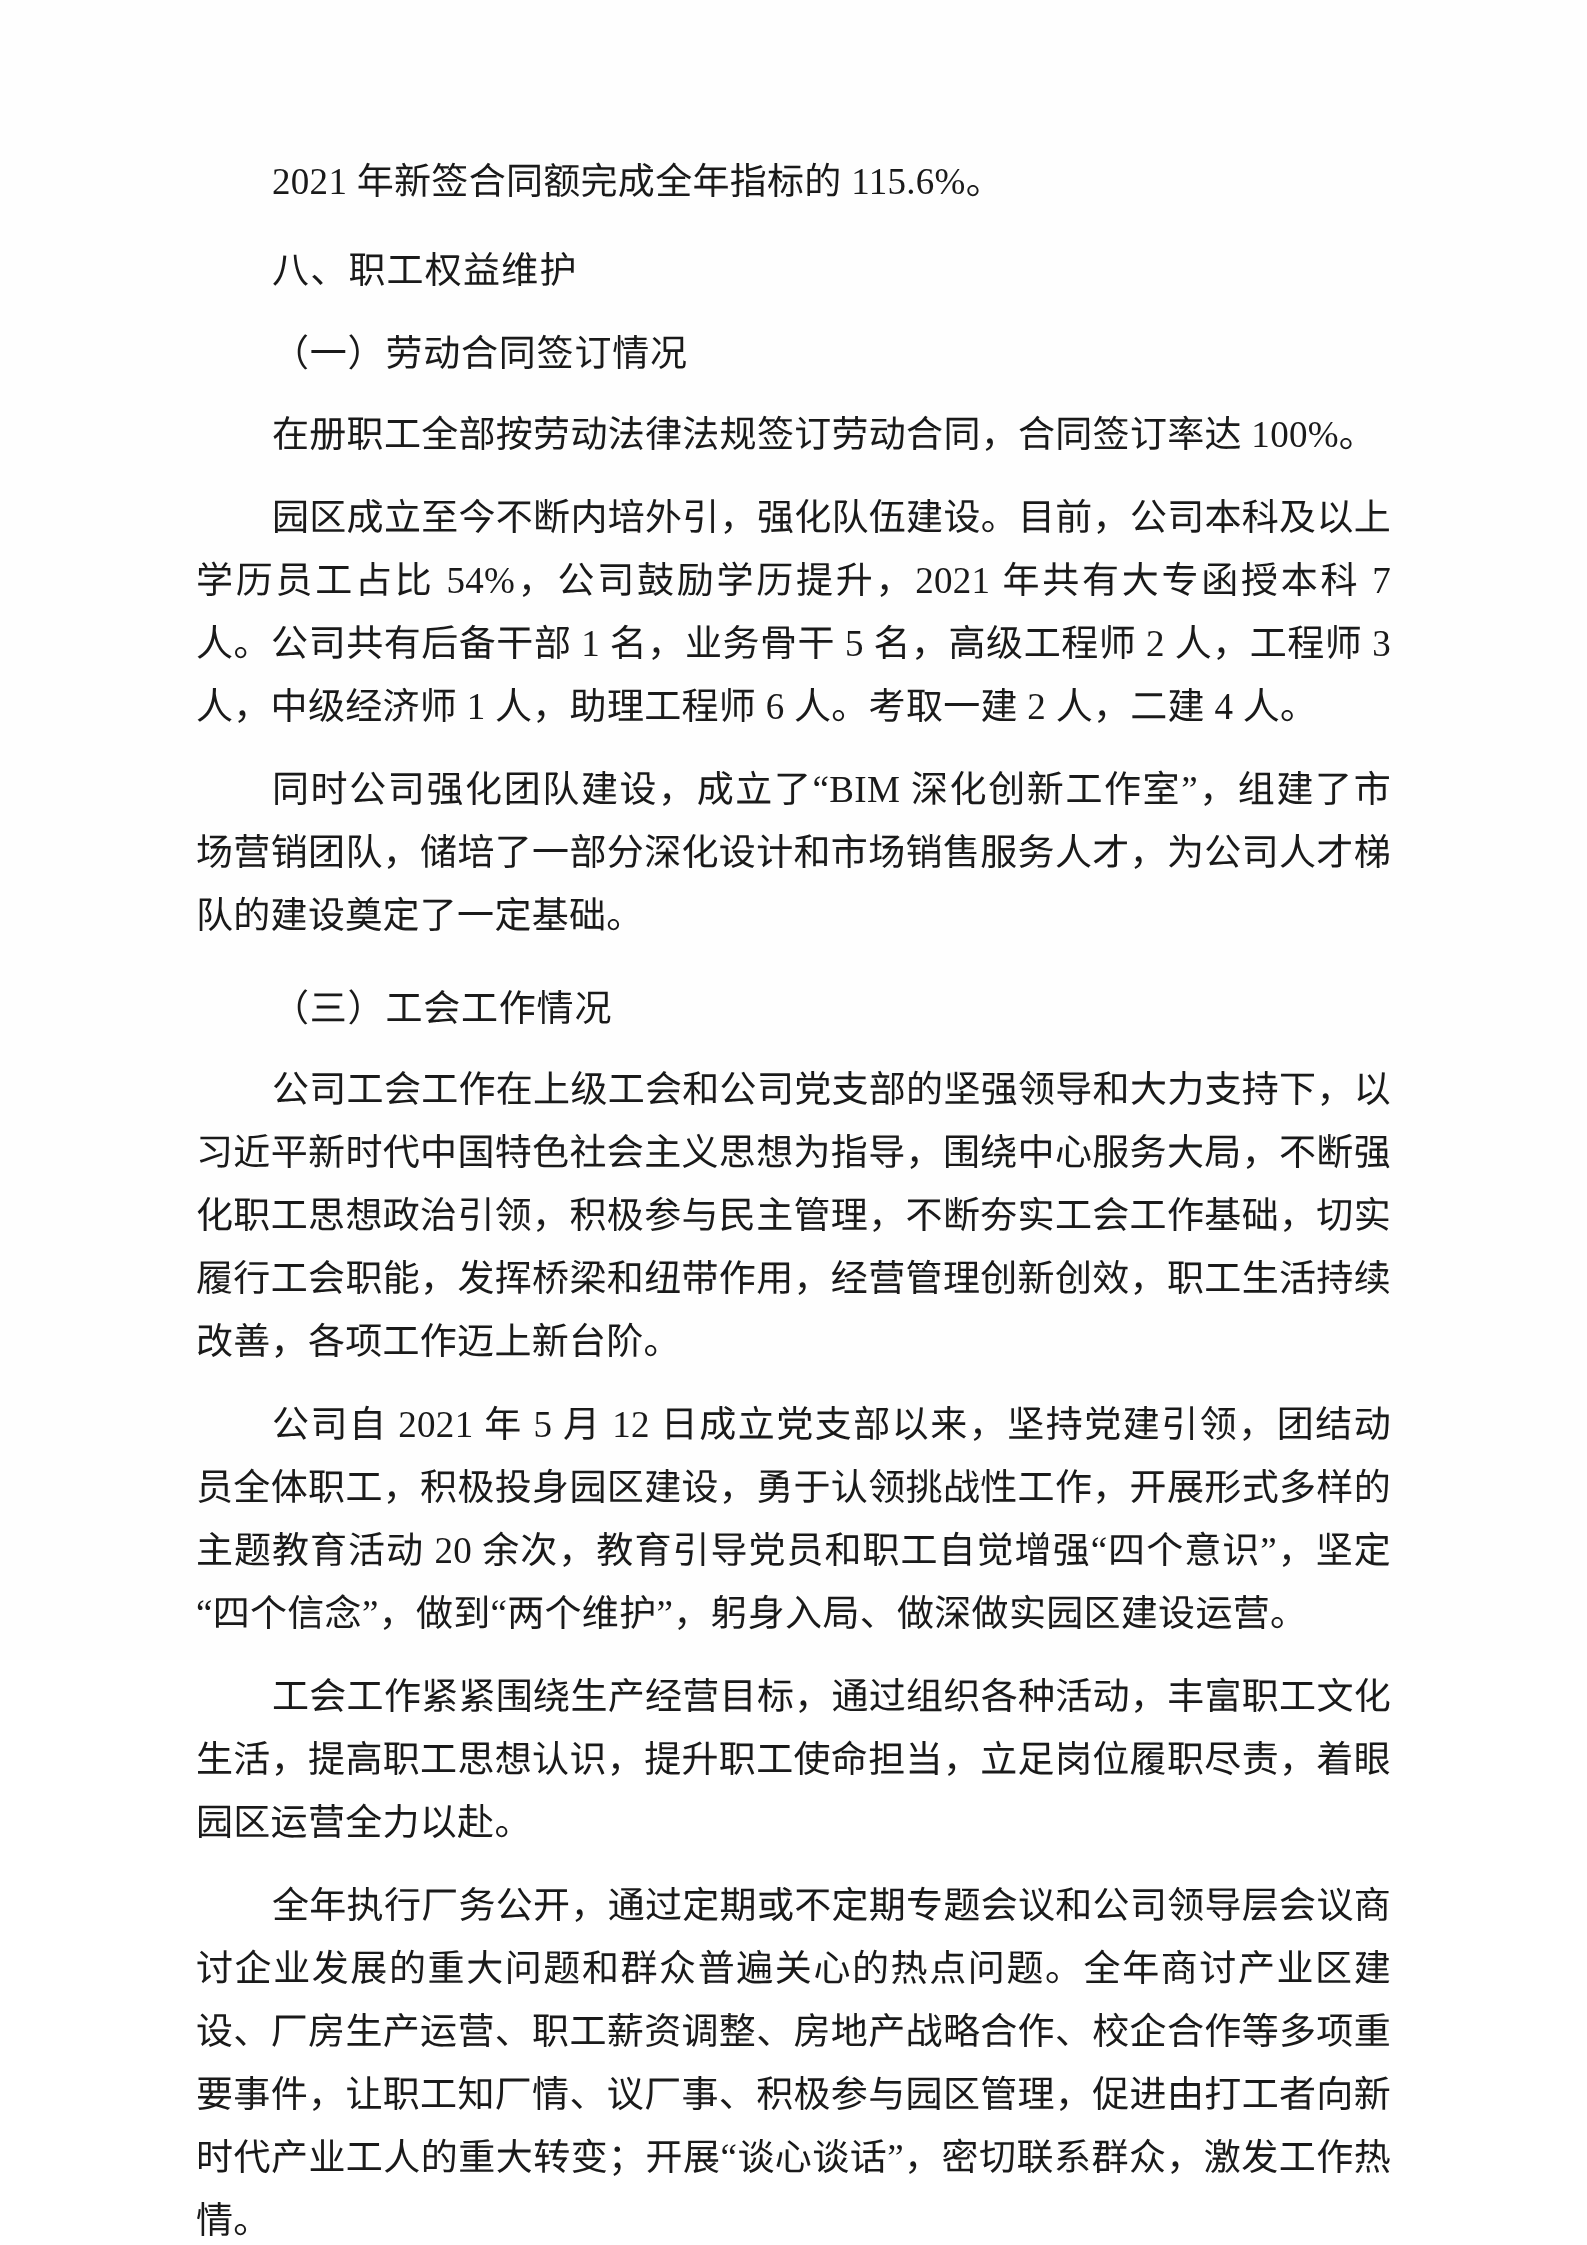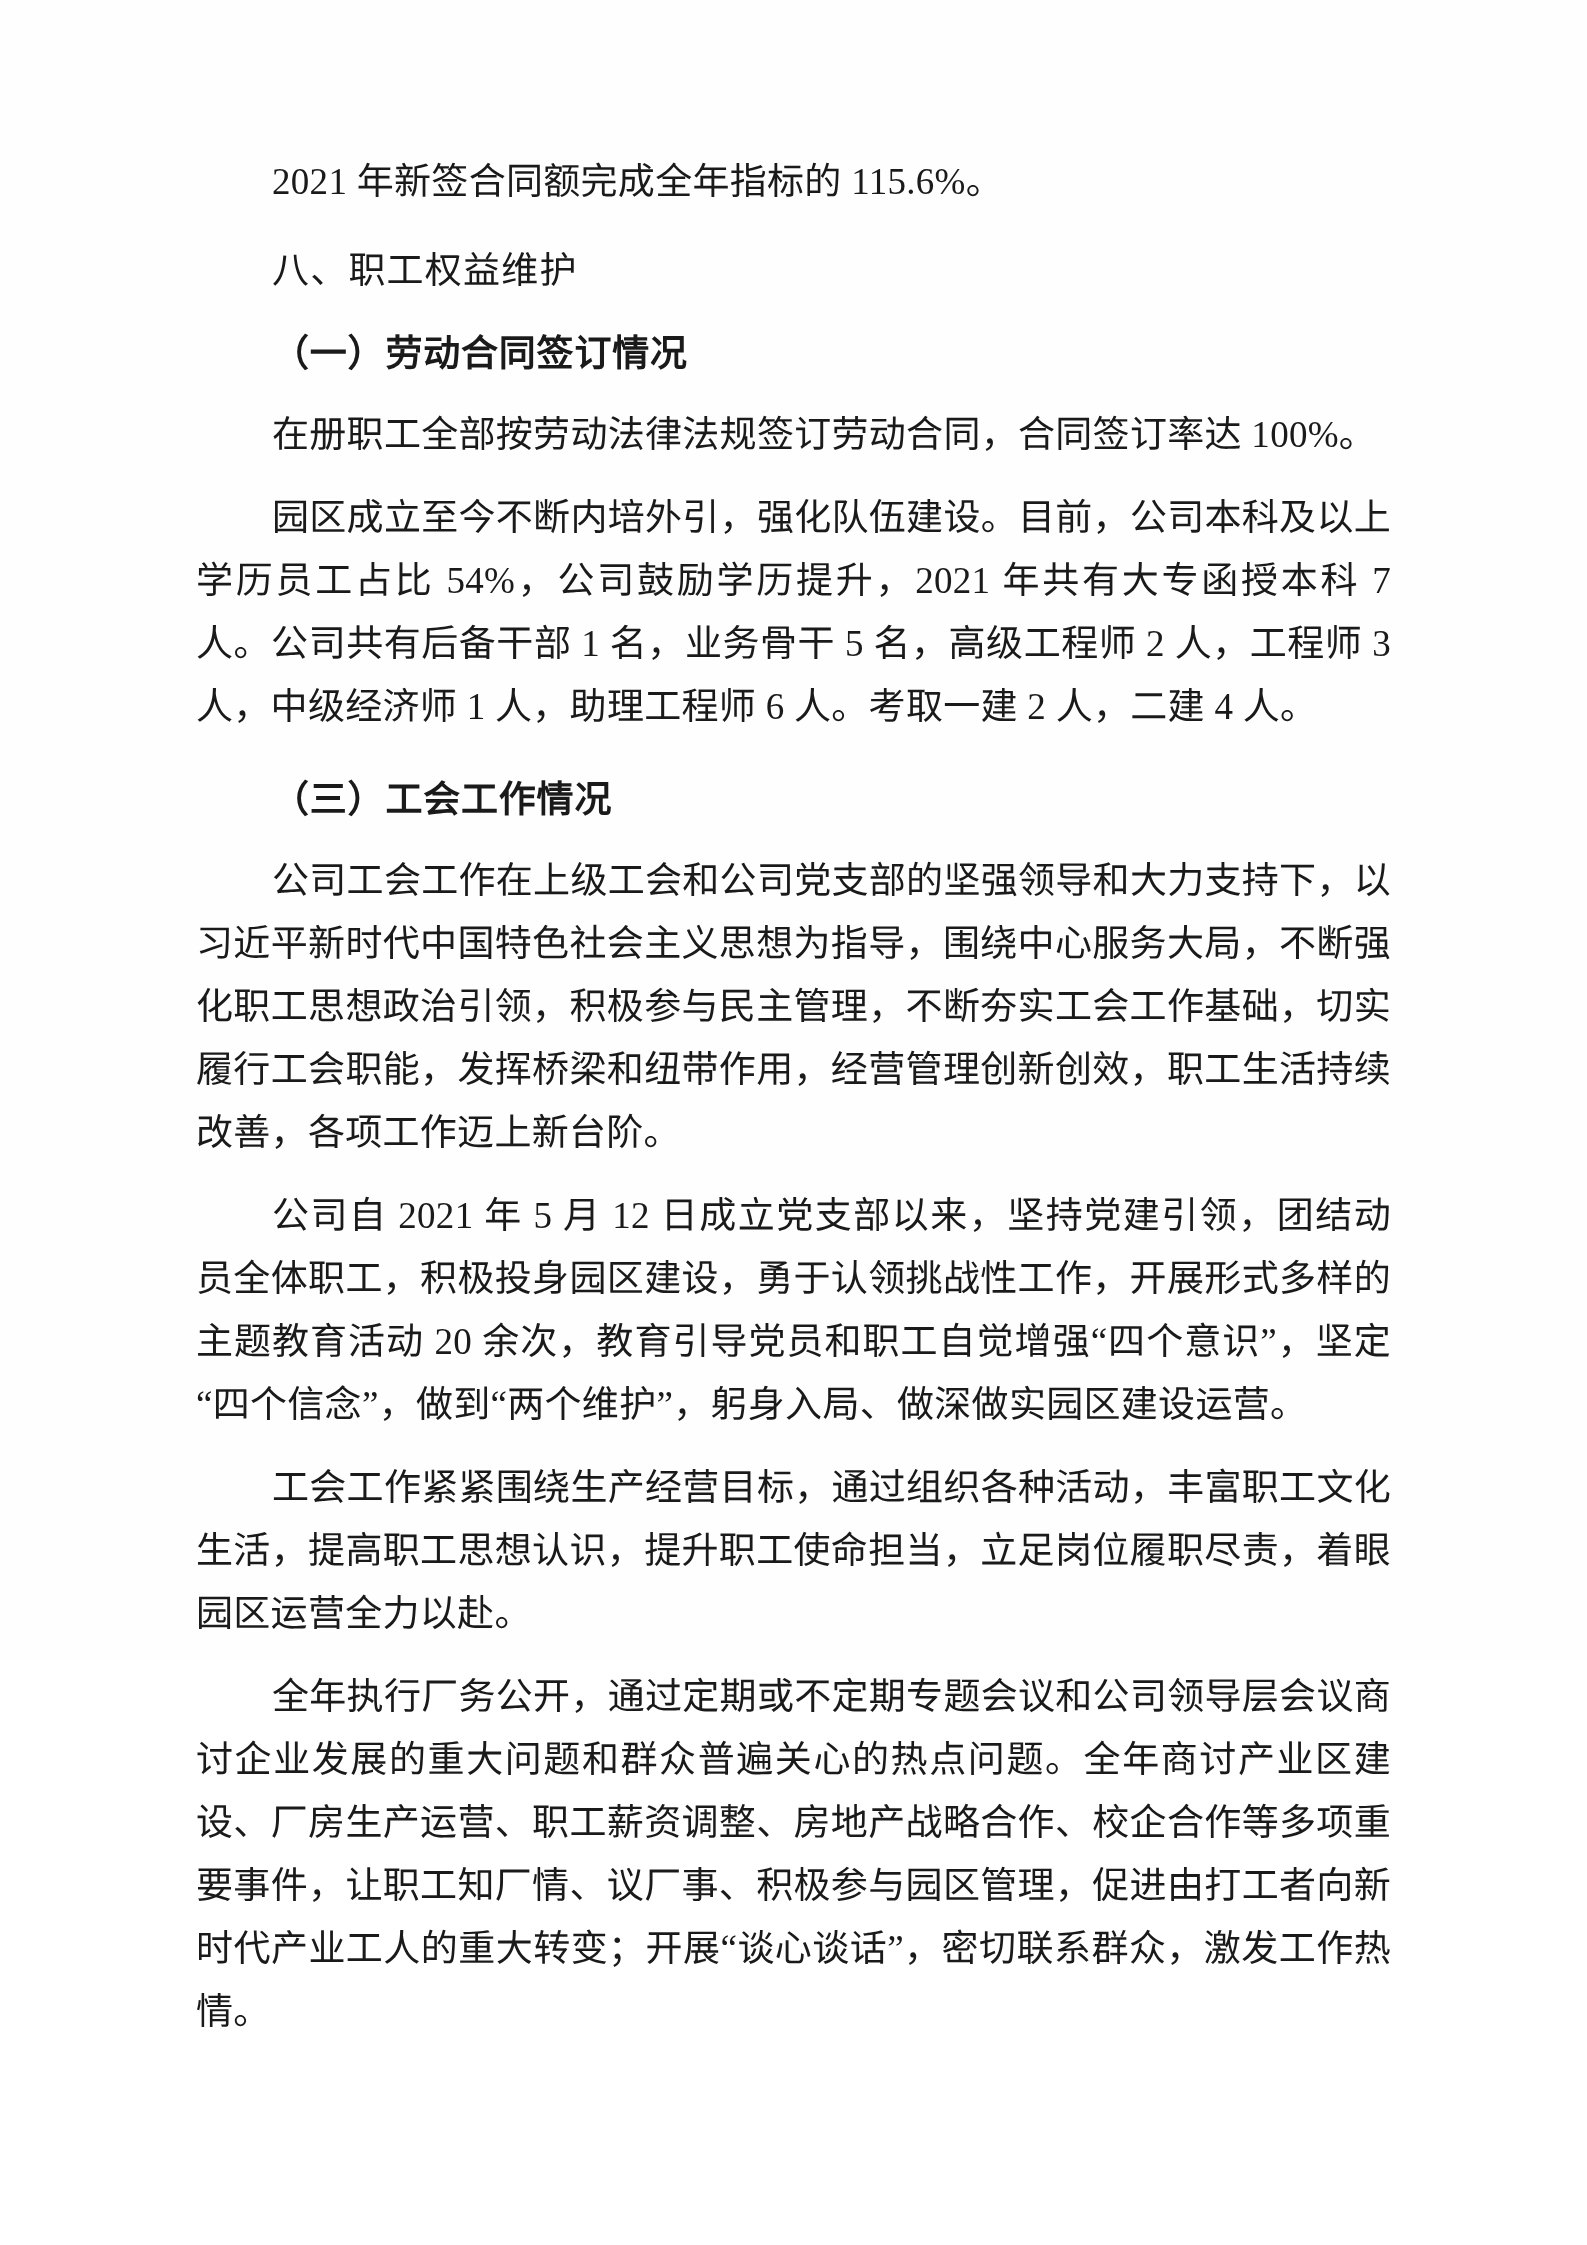--- a/index.html
+++ b/index.html
@@ -54,21 +54,21 @@
     font-weight: 400;
     text-indent: 76px;
     margin-top: 22px;
     margin-bottom: 20px;
     letter-spacing: 1.2px;
   }
 
   .subheading {
     font-size: 37px;
     line-height: 63px;
-    font-weight: 700;
+    font-weight: 400;
     text-indent: 76px;
     margin-top: 20px;
     margin-bottom: 18px;
     letter-spacing: 0.8px;
   }
 
   .gap-top {
     margin-top: 30px;
   }
 
@@ -84,20 +84,21 @@
   <div class="doc-body">
 
     <p class="para lead-line">2021 年新签合同额完成全年指标的 115.6%。</p>
 
     <h2 class="heading">八、职工权益维护</h2>
 
     <h3 class="subheading">（一）劳动合同签订情况</h3>
     <p class="para">在册职工全部按劳动法律法规签订劳动合同，合同签订率达 100%。</p>
 
     <p class="para">园区成立至今不断内培外引，强化队伍建设。目前，公司本科及以上学历员工占比 54%，公司鼓励学历提升，2021 年共有大专函授本科 7 人。公司共有后备干部 1 名，业务骨干 5 名，高级工程师 2 人，工程师 3 人，中级经济师 1 人，助理工程师 6 人。考取一建 2 人，二建 4 人。</p>
+    <p class="para">同时公司强化团队建设，成立了“BIM 深化创新工作室”，组建了市场营销团队，储培了一部分深化设计和市场销售服务人才，为公司人才梯队的建设奠定了一定基础。</p>
 
     <h3 class="subheading gap-top">（三）工会工作情况</h3>
     <p class="para">公司工会工作在上级工会和公司党支部的坚强领导和大力支持下，以习近平新时代中国特色社会主义思想为指导，围绕中心服务大局，不断强化职工思想政治引领，积极参与民主管理，不断夯实工会工作基础，切实履行工会职能，发挥桥梁和纽带作用，经营管理创新创效，职工生活持续改善，各项工作迈上新台阶。</p>
     <p class="para">公司自 2021 年 5 月 12 日成立党支部以来，坚持党建引领，团结动员全体职工，积极投身园区建设，勇于认领挑战性工作，开展形式多样的主题教育活动 20 余次，教育引导党员和职工自觉增强“四个意识”，坚定“四个信念”，做到“两个维护”，躬身入局、做深做实园区建设运营。</p>
     <p class="para">工会工作紧紧围绕生产经营目标，通过组织各种活动，丰富职工文化生活，提高职工思想认识，提升职工使命担当，立足岗位履职尽责，着眼园区运营全力以赴。</p>
     <p class="para">全年执行厂务公开，通过定期或不定期专题会议和公司领导层会议商讨企业发展的重大问题和群众普遍关心的热点问题。全年商讨产业区建设、厂房生产运营、职工薪资调整、房地产战略合作、校企合作等多项重要事件，让职工知厂情、议厂事、积极参与园区管理，促进由打工者向新时代产业工人的重大转变；开展“谈心谈话”，密切联系群众，激发工作热情。</p>
 
   </div>
 </div>
 

